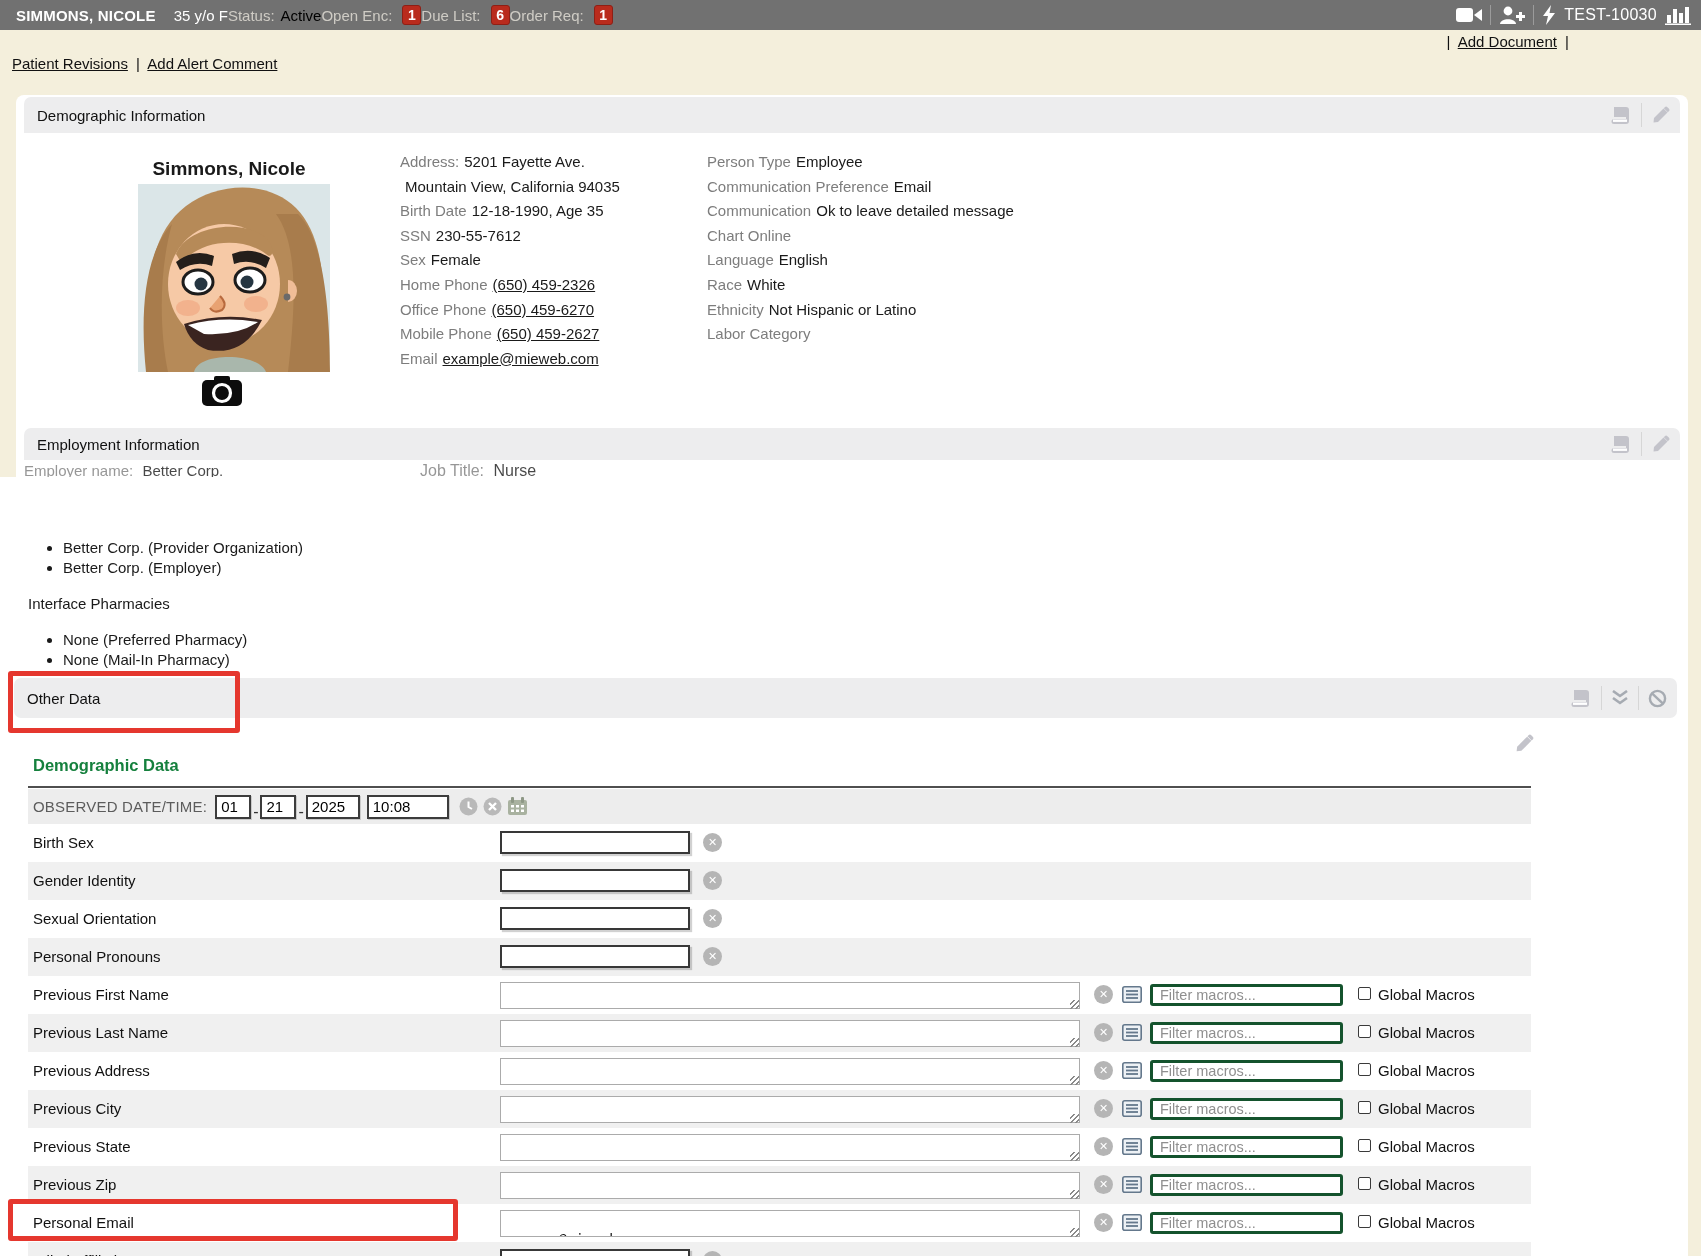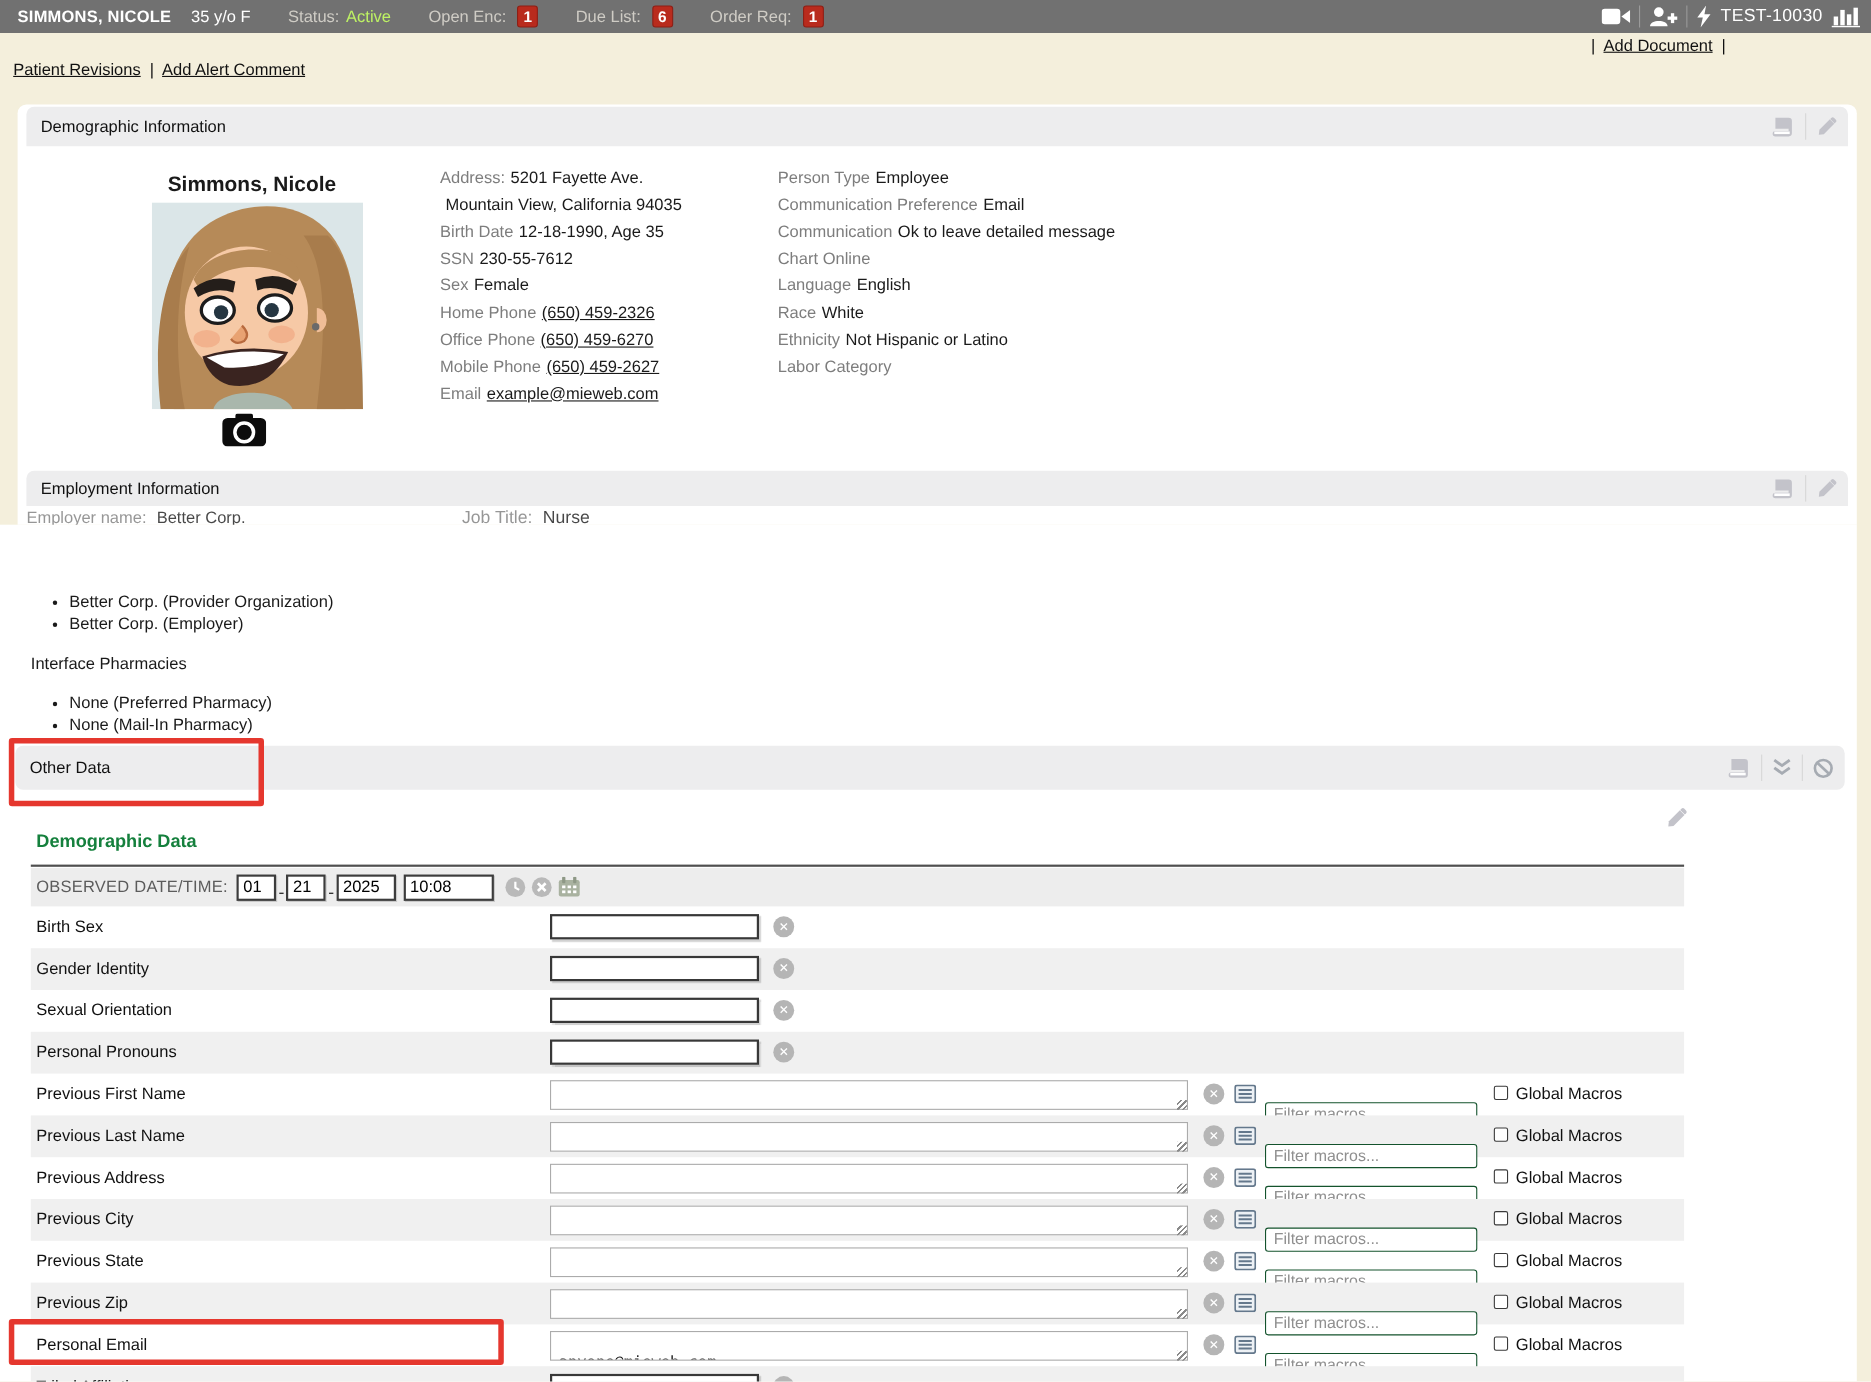--- a/index.html
+++ b/index.html
@@ -7,22 +7,22 @@
   body {
     font-family:"Liberation Sans","DejaVu Sans",sans-serif;
     background:#f4efdc; position:relative; overflow:hidden; color:#1a1a1a;
   }
 
   
   .topbar { position:absolute; left:0; top:0; width:1701px; height:30px;
     background:#717171; display:flex; align-items:center; color:#fff; font-size:15px; }
   .topbar .pname { font-weight:bold; margin-left:16px; letter-spacing:.2px; }
   .topbar .agesex { margin-left:18px; }
-  .tlabel { color:#cfccc5; margin-left:34px; }
-  .tval { color:#bef264; margin-left:6px;text-align:right; }
+  .tlabel { color:#cfccc5; }
+  .tval { color:#000000; margin-left:6px;text-align:right; }
   .badge { display:inline-block; min-width:19px; height:20px; margin-left:10px;
     background:#b92b1d; border:1px solid #8e1f15; border-radius:3px; color:#fff;
     font-weight:bold; font-size:14px; text-align:center; line-height:18px; padding:0 3px; }
   .topbar-right { position:absolute; right:10px; top:0; height:30px; display:flex; align-items:center; gap:8px; }
   .tdiv { width:1px; height:20px; background:#9b9b9b; }
   .chartid { font-size:16px; color:#fff; letter-spacing:.3px; }
 
   
   .adddoc { position:absolute; top:33px; right:128px; font-size:15px; }
   .patient-links { position:absolute; left:12px; top:55px; font-size:15px; }
@@ -99,22 +99,22 @@
   .x-short { left:675px; }
   .x-long { left:1066px; }
   .rtextarea { position:absolute; left:472px; top:6px; width:580px; height:27px;
     border:1px solid #ababab; background:#fff; resize:none; overflow:hidden;
     font-family:"DejaVu Sans Mono","Liberation Mono",monospace; font-size:14px;
     padding:20px 5px 0 7px; color:#111; }
   .grip { position:absolute; left:1042px; top:24px; width:9px; height:9px;
     background:repeating-linear-gradient(-45deg, transparent 0 2px, #8a8a8a 2px 3.5px); }
   .gridicon { position:absolute; left:1094px; top:10px; cursor:pointer; }
   .filter-input { position:absolute; left:1122px; top:8px; width:193px; height:22px;
-    border:1px solid #14532d; border-radius:3px; background:#fff; font-size:14.5px;
-    padding:0 7px; color:#3b82f6; font-family:"Liberation Sans",sans-serif;margin-top:18px; }
+    border:3px solid #14532d; border-radius:3px; background:#fff; font-size:14.5px;
+    padding:0 7px; color:#3b82f6; font-family:"Liberation Sans",sans-serif; }
   .filter-input::placeholder { color:#8f8f8f; }
   .gm-check { position:absolute; left:1330px; top:11px; width:13px; height:13px;
     border:1px solid #3a3a3a; border-radius:2px; background:#fff; cursor:pointer; }
   .gm-label { position:absolute; left:1350px; top:10px; font-size:15px; color:#111; }
   svg { display:block; }
 </style>
 </head>
 <body>
 
 <div class="topbar">

